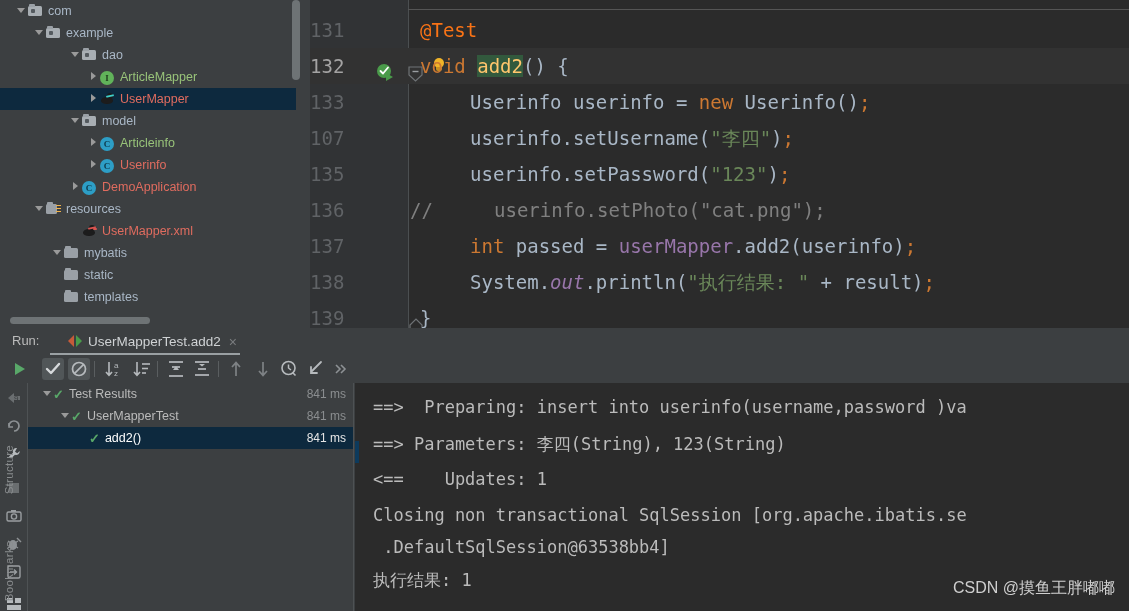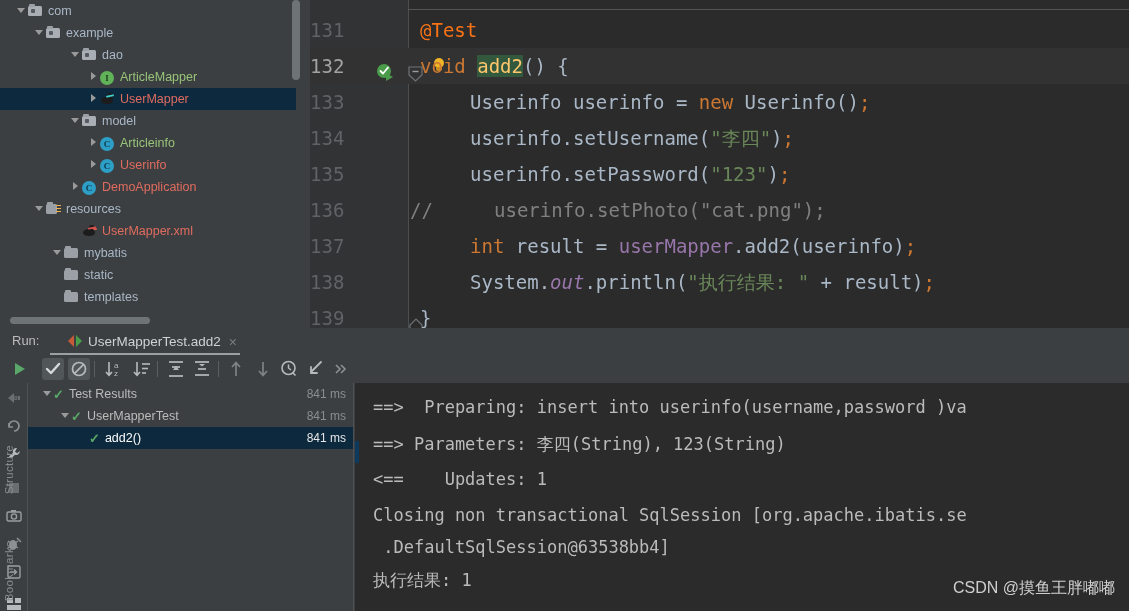--- a/index.html
+++ b/index.html
@@ -379,24 +379,24 @@
           <div class="cl"><span class="num">131</span><span class="txt"><span class="k-anno">@Test</span></span></div>
           <div class="cl cur"><span class="num">132</span><span class="gm-run"><svg width="19" height="19" viewBox="0 0 19 19">
                 <circle cx="8" cy="8" r="7" fill="#4a9b4a"></circle>
                 <path d="M4.5 8 L7 10.5 L12 4.5" stroke="#ffffff" stroke-width="1.8" fill="none" stroke-linecap="round" stroke-linejoin="round"></path>
                 <polygon points="10,10 17,14 10,18" fill="#4a9b4a"></polygon>
               </svg></span><span class="gm-fold"><svg width="17" height="17" viewBox="0 0 17 17">
                 <path d="M2 1 H15 V9 L8.5 15 L2 9 Z" stroke="#6f7376" stroke-width="1.2" fill="none"></path>
                 <line x1="5.5" y1="5.5" x2="11.5" y2="5.5" stroke="#9a9ea1" stroke-width="1.4"></line>
               </svg></span><span class="gm-bulb"><span class="glass"></span><span class="base"></span></span><span class="txt"><span class="k-kw">void</span> <span class="hl-meth">add2</span><span class="k-plain">() {</span></span></div>
           <div class="cl"><span class="num">133</span><span class="txt"><span style="display:inline-block;width:50px"></span><span class="k-plain">Userinfo userinfo = </span><span class="k-kw">new</span><span class="k-plain"> Userinfo()</span><span class="k-semi">;</span></span></div>
-          <div class="cl"><span class="num">134</span><span class="txt"><span style="display:inline-block;width:50px"></span><span class="k-plain">userinfo.setUsername(</span><span class="k-str">"李四"</span><span class="k-plain">)</span><span class="k-semi">;</span></span></div>
+          <div class="cl"><span class="num">107</span><span class="txt"><span style="display:inline-block;width:50px"></span><span class="k-plain">userinfo.setUsername(</span><span class="k-str">"李四"</span><span class="k-plain">)</span><span class="k-semi">;</span></span></div>
           <div class="cl"><span class="num">135</span><span class="txt"><span style="display:inline-block;width:50px"></span><span class="k-plain">userinfo.setPassword(</span><span class="k-str">"123"</span><span class="k-plain">)</span><span class="k-semi">;</span></span></div>
           <div class="cl"><span class="num">136</span><span class="gm-cmt-slash">//</span><span class="txt"><span style="display:inline-block;width:74px"></span><span class="k-cmt">userinfo.setPhoto("cat.png");</span></span></div>
-          <div class="cl"><span class="num">137</span><span class="txt"><span style="display:inline-block;width:50px"></span><span class="k-kw">int</span><span class="k-plain"> result = </span><span class="k-fld">userMapper</span><span class="k-plain">.add2(userinfo)</span><span class="k-semi">;</span></span></div>
+          <div class="cl"><span class="num">137</span><span class="txt"><span style="display:inline-block;width:50px"></span><span class="k-kw">int</span><span class="k-plain"> passed = </span><span class="k-fld">userMapper</span><span class="k-plain">.add2(userinfo)</span><span class="k-semi">;</span></span></div>
           <div class="cl"><span class="num">138</span><span class="txt"><span style="display:inline-block;width:50px"></span><span class="k-plain">System.</span><span class="k-ital">out</span><span class="k-plain">.println(</span><span class="k-str">"执行结果: "</span><span class="k-plain"> + result)</span><span class="k-semi">;</span></span></div>
           <div class="cl"><span class="num">139</span><span class="gm-endfold"><svg width="16" height="17" viewBox="0 0 16 17">
                 <path d="M2 16 H14 V8 L8 2 L2 8 Z" stroke="#6f7376" stroke-width="1.2" fill="none"></path>
               </svg></span><span class="txt"><span class="k-plain">}</span></span></div>
         </div>
     </div>
   </div>
 
   <div class="run-panel">
 

